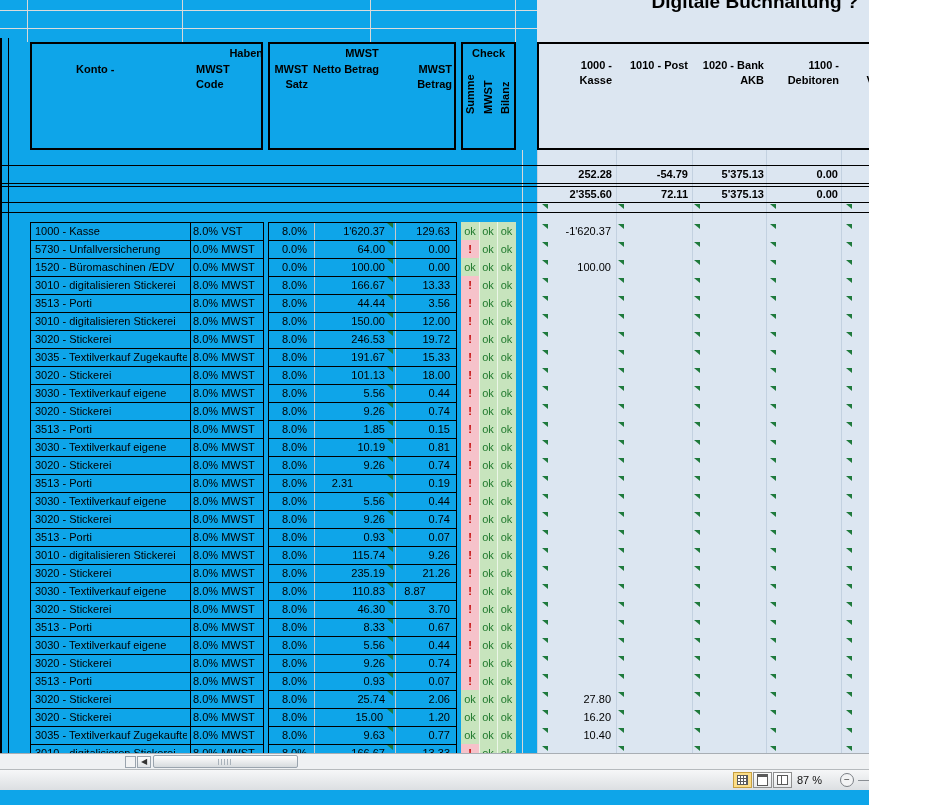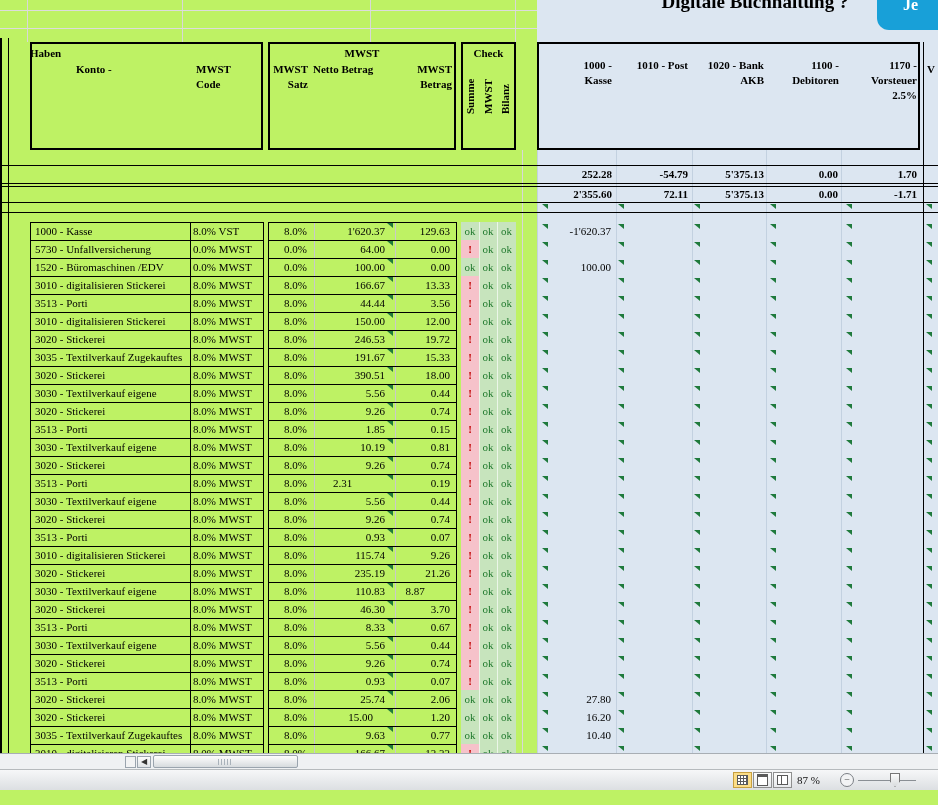--- a/index.html
+++ b/index.html
@@ -1,17 +1,17 @@
 <!DOCTYPE html>
 <html><head>
 <meta charset="utf-8">
 <style>
   html,body{margin:0;padding:0;background:#fff;}
-  #canvas{position:relative;width:938px;height:805px;overflow:hidden;
-          font-family:Liberation Serif, serif;background:#bef264;}
+  #canvas{position:relative;width:869px;height:805px;overflow:hidden;
+          font-family:Liberation Sans, sans-serif;background:#0ea5e9;}
   .abs{position:absolute;}
   
   #blue-region{left:537px;top:0;width:406px;height:753px;background:#dce6f1;}
   .grid-v{width:1px;background:#c3d1e0;}
   .grid-v-grey{width:1px;background:#d8d8d8;}
   .hline{height:1px;background:#000;left:0;width:943px;}
   .vline{width:1px;background:#000;}
   .vline2{width:2px;background:#000;}
   
   .hdrbox{border:2px solid #000;background:transparent;box-sizing:border-box;}
@@ -93,21 +93,21 @@
   <div class="abs" id="title">Digitale Buchhaltung ?</div>
   <div class="abs" id="cta">
     <span>Je</span>
   </div>
 
   <div class="abs hdrbox" style="left:30px;top:42px;width:233px;height:108px;"></div>
   <div class="abs hdrbox" style="left:268px;top:42px;width:188px;height:108px;"></div>
   <div class="abs hdrbox" style="left:461px;top:42px;width:55px;height:108px;"></div>
   <div class="abs hdrbox" style="left:537px;top:42px;width:383px;height:108px;"></div>
 
-  <div class="abs lbl" style="left:30px;top:46px;width:233px;text-align:left;">Haben</div>
+  <div class="abs lbl" style="left:30px;top:46px;width:233px;text-align:right;">Haben</div>
   <div class="abs lbl" style="left:36px;top:62px;margin-left:40px;">Konto -</div>
   <div class="abs lbl" style="left:196px;top:62px;width:62px;">MWST
 Code</div>
   <div class="abs lbl" style="left:268px;top:46px;width:188px;text-align:center;">MWST</div>
   <div class="abs lbl" style="left:266px;top:62px;width:42px;text-align:right;">MWST
 Satz</div>
   <div class="abs lbl" style="left:313px;top:62px;">Netto Betrag</div>
   <div class="abs lbl" style="left:402px;top:62px;width:50px;text-align:right;">MWST
 Betrag</div>
   <div class="abs lbl" style="left:461px;top:46px;width:55px;text-align:center;">Check</div>
@@ -330,21 +330,21 @@
       <span class="tri t4"></span>
       <span class="tri t5"></span>
     </div>
 
     <div class="row" style="top: 366px;">
       <div class="rowline" style="left:30px;width:234px;"></div>
       <div class="rowline" style="left:268px;width:189px;"></div>
       <div class="cell" style="left:35px;width:152px;overflow:hidden;">3020 - Stickerei</div>
       <div class="cell" style="left:193px;width:68px;">8.0% MWST</div>
       <div class="cell num" style="left:272px;width:35px;">8.0%</div>
-      <div class="cell num" style="left:300px;width:85px;">390.51</div>
+      <div class="cell num" style="left:300px;width:85px;">101.13</div>
       <span class="tri tri-netto"></span>
       <div class="cell num" style="left:380px;width:70px;">18.00</div>
       <div class="chk chk-s alert">!</div>
       <div class="chk chk-m">ok</div>
       <div class="chk chk-b">ok</div>
       <div class="cell num" style="left:537px;width:74px;"></div>
       <span class="tri t0"></span>
       <span class="tri t1"></span>
       <span class="tri t2"></span>
       <span class="tri t3"></span>
@@ -729,21 +729,21 @@
       <span class="tri t4"></span>
       <span class="tri t5"></span>
     </div>
 
     <div class="row" style="top: 708px;">
       <div class="rowline" style="left:30px;width:234px;"></div>
       <div class="rowline" style="left:268px;width:189px;"></div>
       <div class="cell" style="left:35px;width:152px;overflow:hidden;">3020 - Stickerei</div>
       <div class="cell" style="left:193px;width:68px;">8.0% MWST</div>
       <div class="cell num" style="left:272px;width:35px;">8.0%</div>
-      <div class="cell num" style="left:288px;width:85px;">15.00</div>
+      <div class="cell num" style="left:298px;width:85px;">15.00</div>
       <span class="tri tri-netto"></span>
       <div class="cell num" style="left:380px;width:70px;">1.20</div>
       <div class="chk chk-s">ok</div>
       <div class="chk chk-m">ok</div>
       <div class="chk chk-b">ok</div>
       <div class="cell num" style="left:537px;width:74px;">16.20</div>
       <span class="tri t0"></span>
       <span class="tri t1"></span>
       <span class="tri t2"></span>
       <span class="tri t3"></span>

